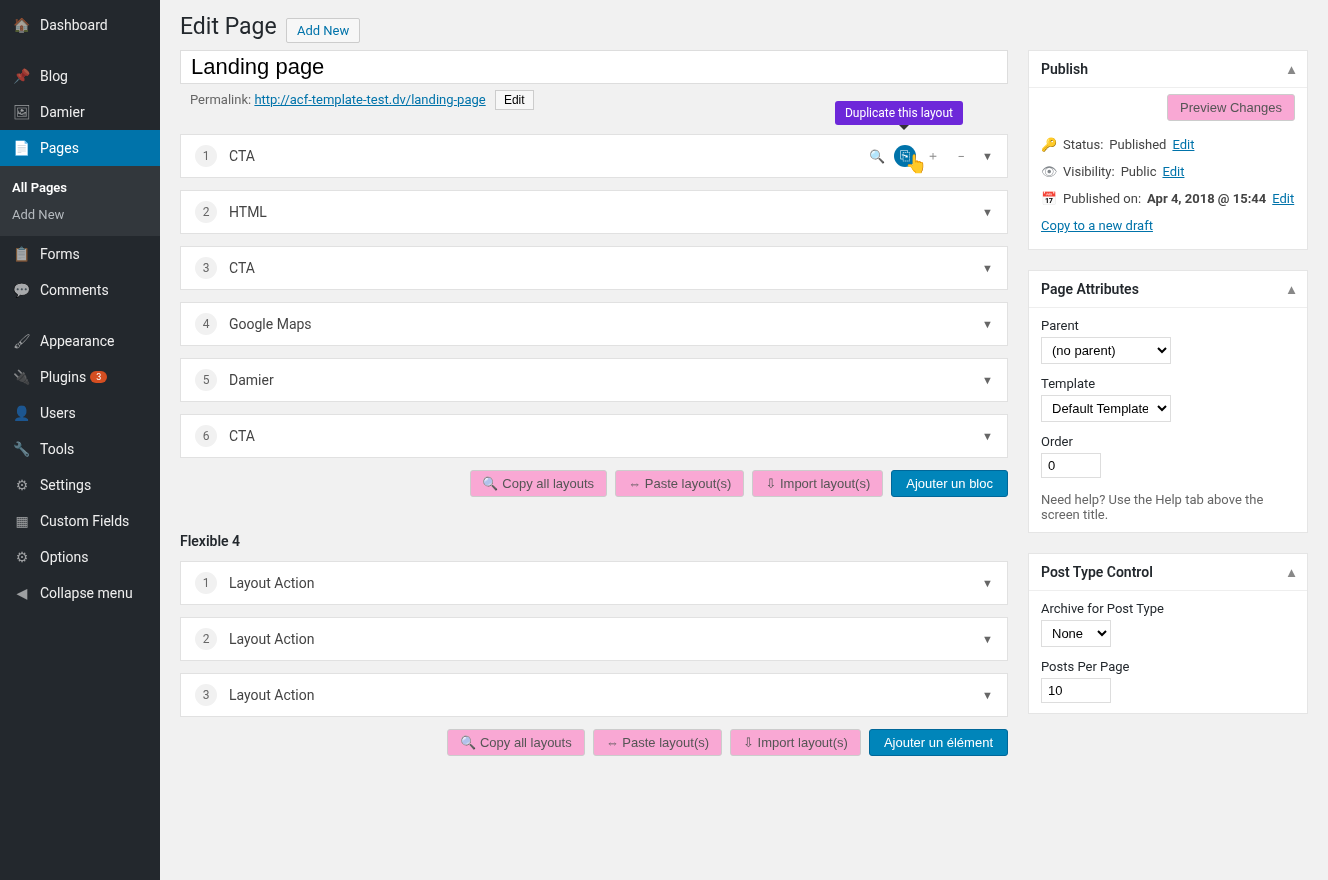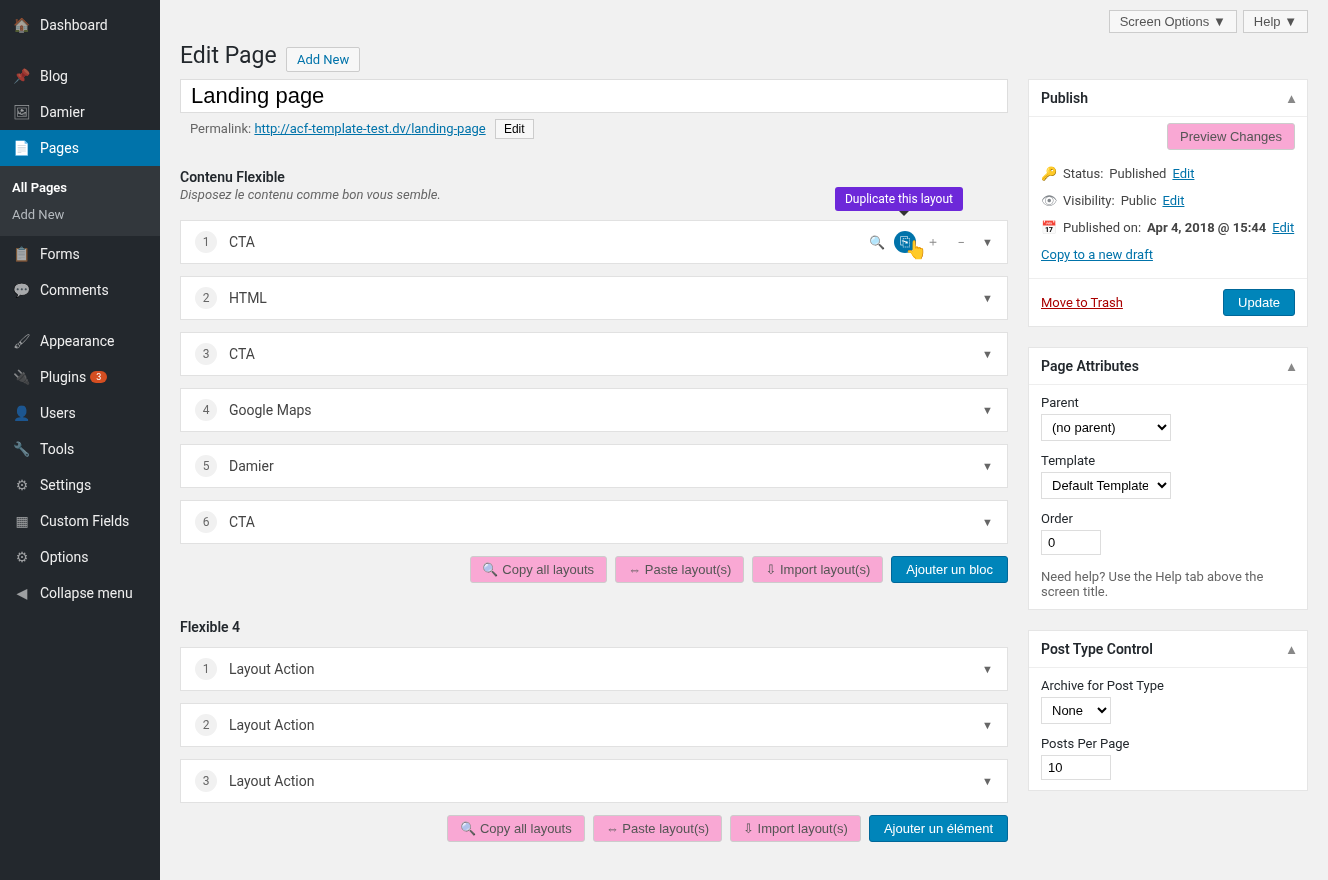--- a/index.html
+++ b/index.html
@@ -134,43 +134,35 @@
         <span class="sb-icon">⚙</span>
         <span>Options</span>
       </div>
     <div class="sb-item">
         <span class="sb-icon">◀</span>
         <span>Collapse menu</span>
       </div>
   </div>
 
   <div id="main">
-    <div class="topright">
-      <button class="topright-btn">Screen Options  ▼</button>
-      <button class="topright-btn">Help  ▼</button>
-    </div>
 
     <h1 class="page-title">Edit Page</h1>
     <a class="add-new-btn">Add New</a>
 
     <div class="clearfix">
 
       <div class="content-left">
         <input class="title-input" value="Landing page" style="">
         <div class="permalink-row">
           <span>Permalink:</span>
           <a><span>http://acf-template-test.dv/</span><span>landing-page</span></a>
           <button class="permalink-edit">Edit</button>
         </div>
 
         
-        <div class="section-hdr">
-          <div class="section-title">Contenu Flexible</div>
-          <div class="section-desc">Disposez le contenu comme bon vous semble.</div>
-        </div>
 
         <div class="layout-row" style="margin-top:18px;">
           <span class="layout-num">1</span>
           <span class="layout-label">CTA</span>
           <div class="layout-actions">
             <span class="la-btn">🔍</span>
             <span class="la-btn highlight">⎘</span>
             <span class="la-btn">＋</span>
             <span class="la-btn">−</span>
             <span class="toggle-tri">▼</span>
@@ -265,24 +257,20 @@
             <div class="pb-row">
                 <span class="icon">📅</span>
                 <span>Published on:</span> 
                 <b>Apr 4, 2018 @ 15:44</b> 
                 <a>Edit</a>
               </div>
             <div class="pb-row">
                 <a>Copy to a new draft</a>
               </div>
           </div>
-          <div class="pb-actions">
-            <a class="trash-link">Move to Trash</a>
-            <button class="btn-blue">Update</button>
-          </div>
         </div>
 
         <div class="postbox">
           <div class="postbox-hdr">
               <span>Page Attributes</span>
               <span style="cursor:pointer;color:#888;">▴</span>
             </div>
           <div class="postbox-body">
             <div class="pb-label">Parent</div>
             <select class="select-ctrl"><option>(no parent)</option></select>

